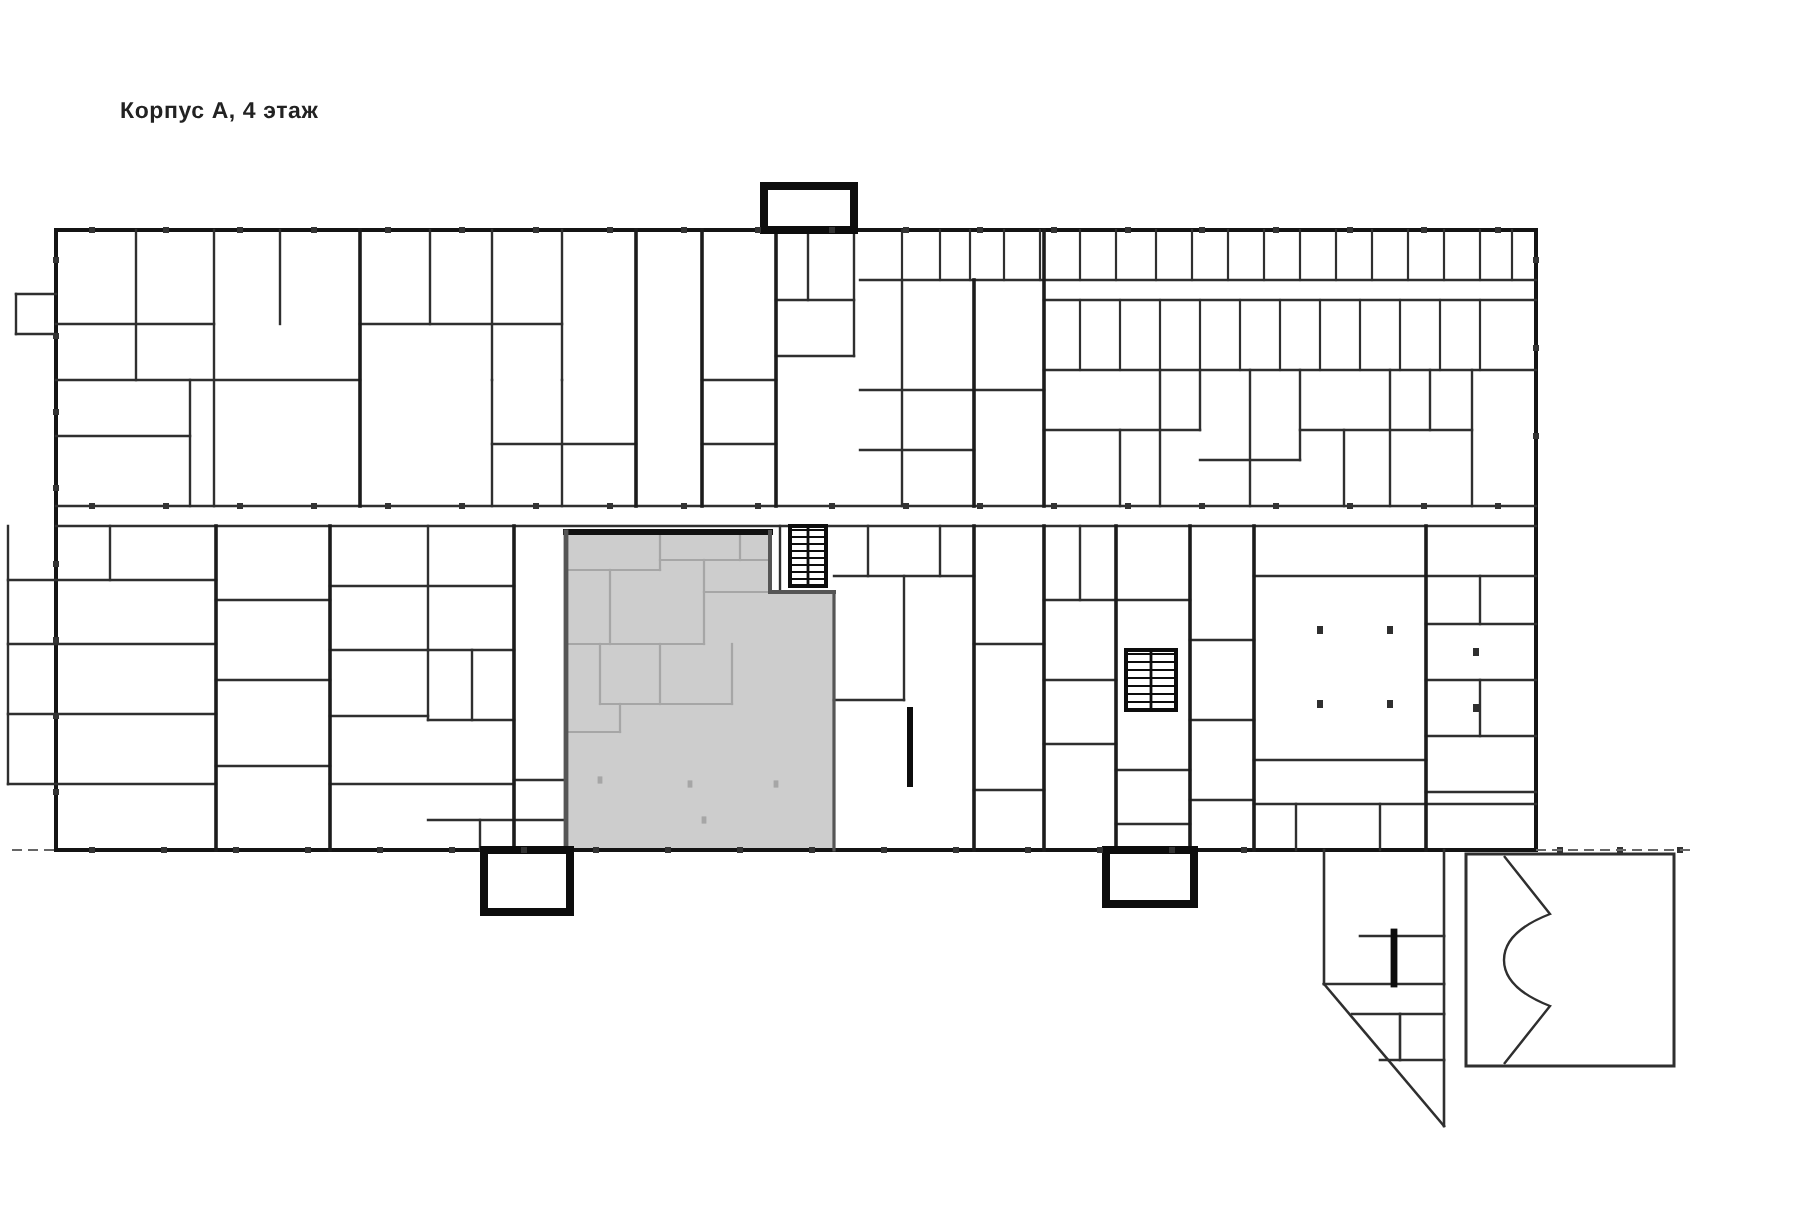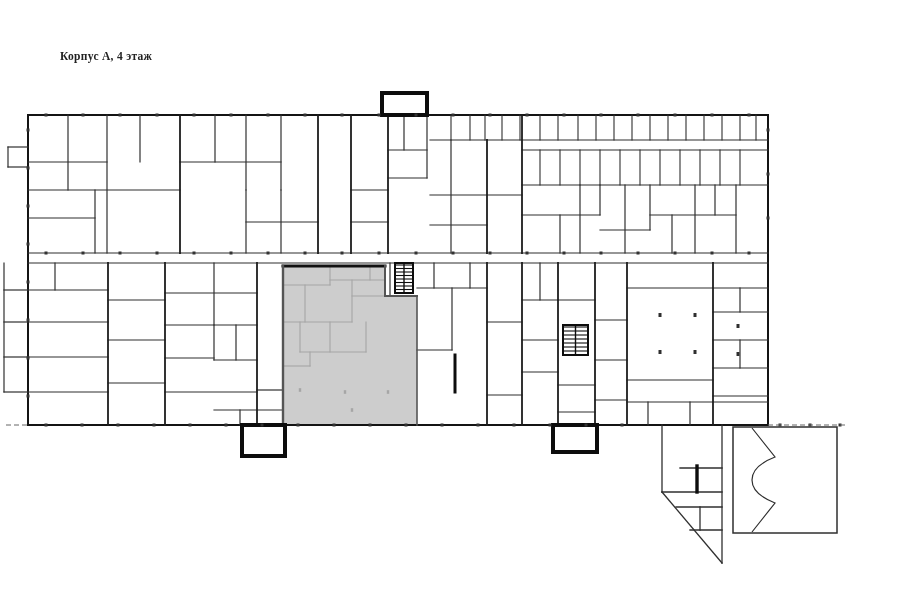--- a/index.html
+++ b/index.html
@@ -1,17 +1,17 @@
 <!DOCTYPE html>
 <html><head>
 <meta charset="utf-8">
 <style>
   html,body{margin:0;padding:0;background:#fff;}
   .page{position:relative;width:900px;height:604px;background:#fff;overflow:hidden;
-        font-family:Liberation Serif, serif;}
+        font-family:Liberation Sans, sans-serif;}
   .plan-title{position:absolute;left:60px;top:50px;font-size:11.5px;font-weight:bold;
         color:#222;letter-spacing:.3px;}
   svg{position:absolute;left:0;top:0;}
 </style>
 </head>
 <body>
 
 <div class="page">
   <div class="plan-title">Корпус А, 4 этаж</div>
   <svg width="900" height="604" viewBox="0 0 900 604" aria-label="floor plan">

